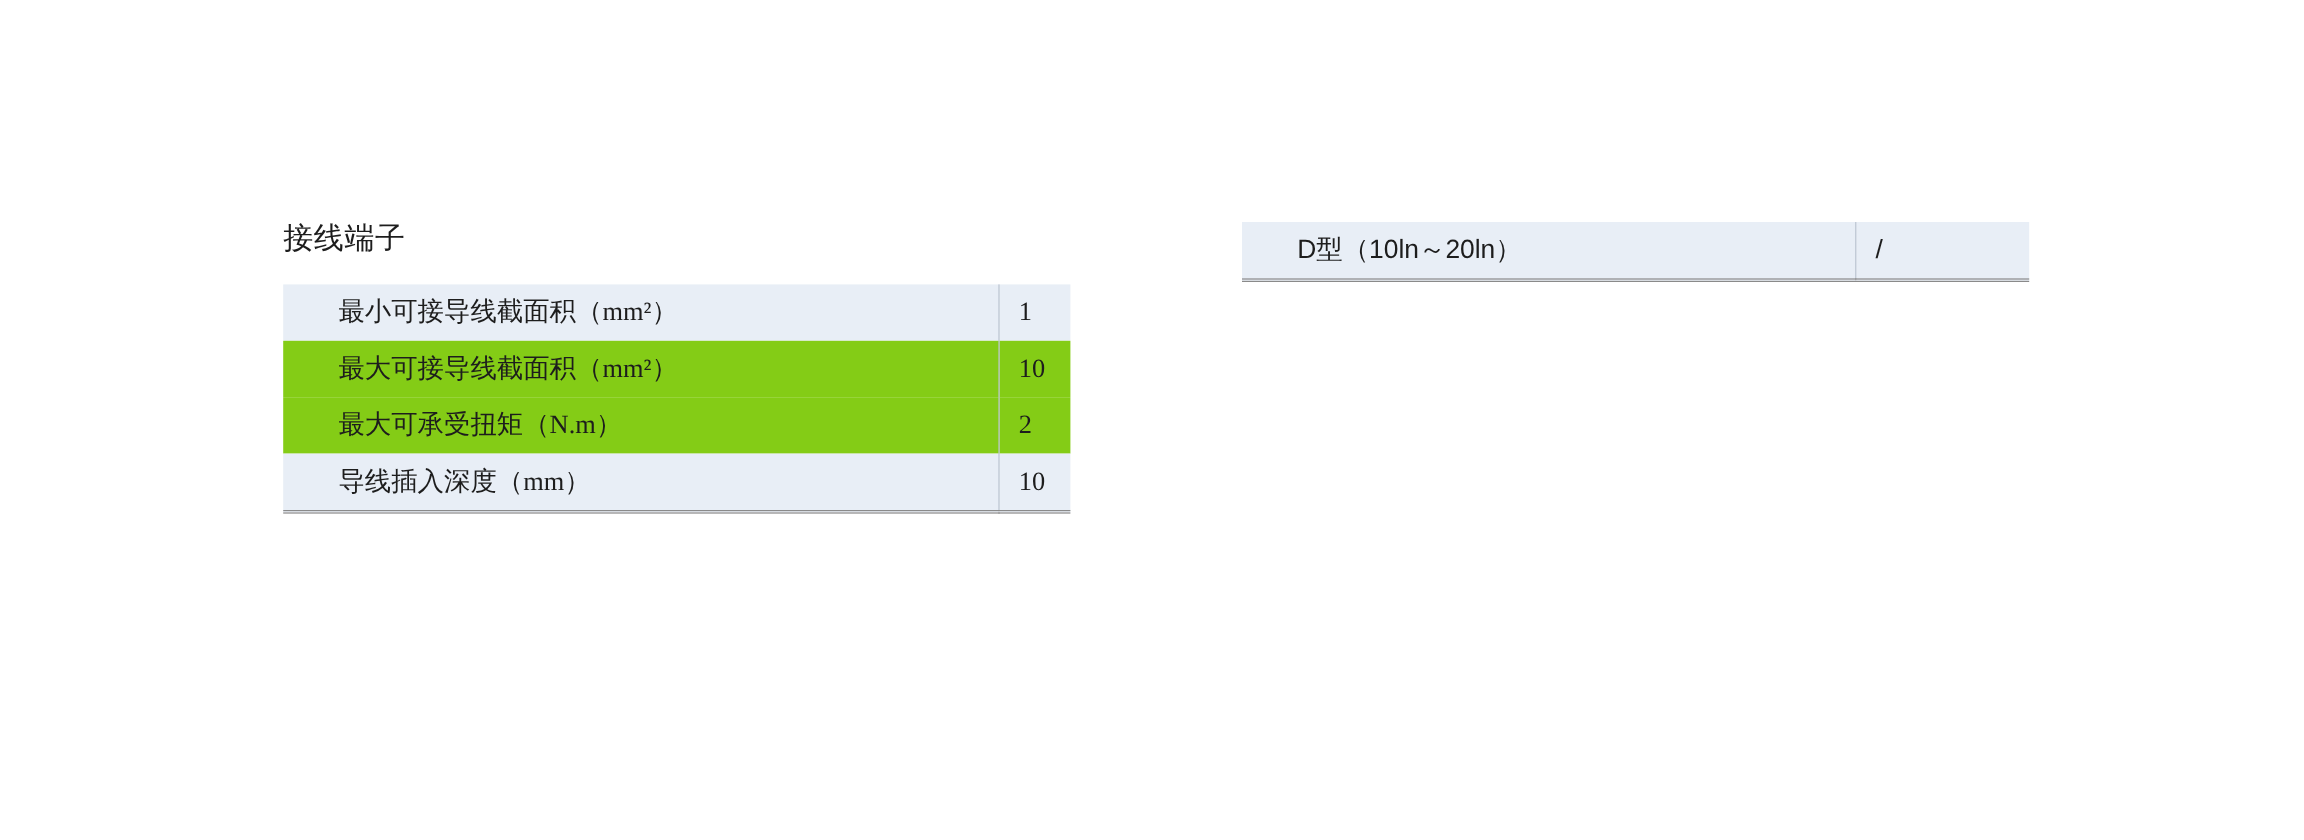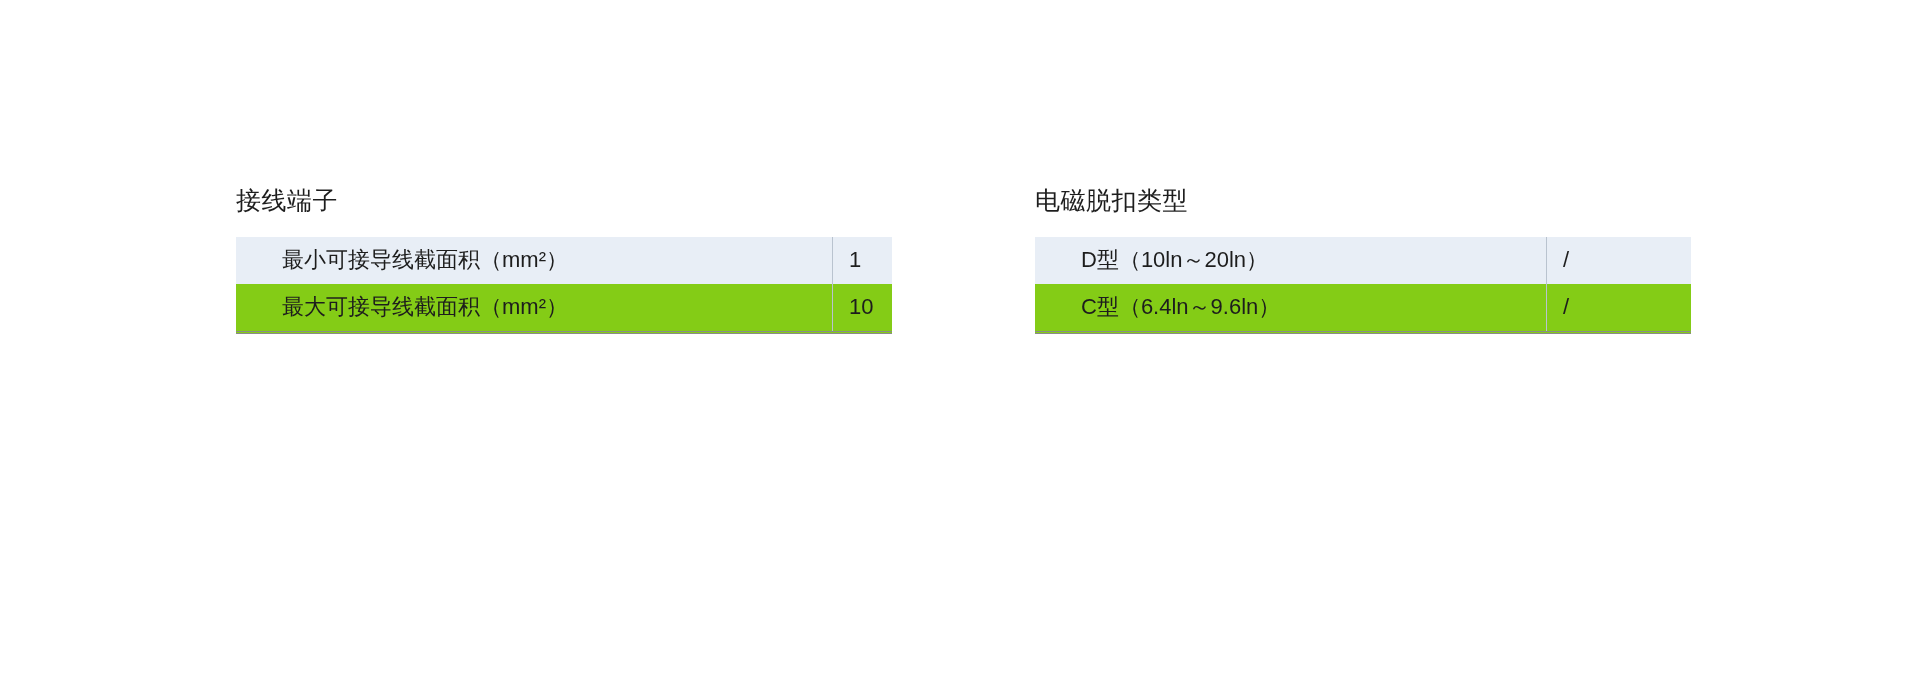--- a/index.html
+++ b/index.html
@@ -16,21 +16,21 @@
     overflow: hidden;
   }
   .page {
     position: absolute;
     inset: 0;
   }
   .spec-block {
     position: absolute;
     top: 185px;
   }
-  .spec-block.left  { left: 236px; width: 660px; }
+  .spec-block.left  { left: 236px; width: 660px; font-family: Liberation Serif, serif; }
   .spec-block.right { left: 1035px; width: 660px; }
 
   .block-title {
     font-size: 25px;
     line-height: 30px;
     color: #1d1d1d;
     letter-spacing: 0.5px;
     margin: 0 0 22px 0;
     font-weight: 400;
   }
@@ -74,33 +74,36 @@
     <table class="spec-table">
       <tbody>
         <tr class="odd">
           <td class="label">最小可接导线截面积（mm²）</td>
           <td class="value">1</td>
         </tr>
         <tr class="even">
           <td class="label">最大可接导线截面积（mm²）</td>
           <td class="value">10</td>
         </tr>
+        <tr class="even">
+          <td class="label">最大可承受扭矩（N.m）</td>
+          <td class="value">2</td>
+        </tr>
+        <tr class="odd">
+          <td class="label">导线插入深度（mm）</td>
+          <td class="value">10</td>
+        </tr>
       </tbody>
     </table>
   </section>
 
   <section class="spec-block right">
-    <h2 class="block-title">电磁脱扣类型</h2>
     <table class="spec-table">
       <tbody>
         <tr class="odd">
           <td class="label">D型（10ln～20ln）</td>
-          <td class="value">/</td>
-        </tr>
-        <tr class="even">
-          <td class="label">C型（6.4ln～9.6ln）</td>
           <td class="value">/</td>
         </tr>
       </tbody>
     </table>
   </section>
 
 </div>
 
 </body></html>

